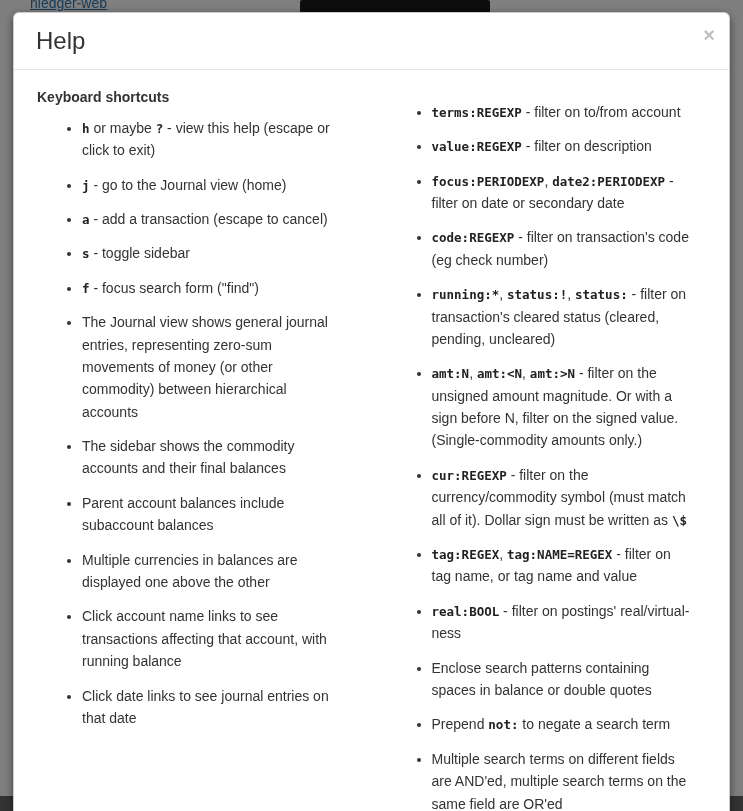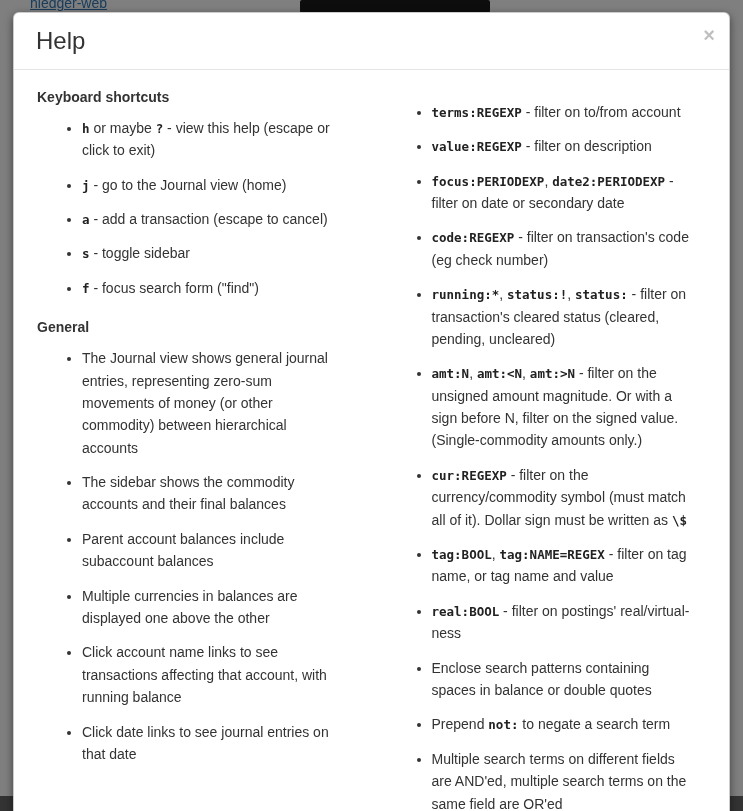--- a/index.html
+++ b/index.html
@@ -101,40 +101,39 @@
   <div class="modal-body">
     <div class="help-col">
         <div class="section-heading">Keyboard shortcuts</div>
         <ul class="help-list">
           <li><code>h</code> or maybe <code>?</code> - view this help (escape or click to exit)</li>
           <li><code>j</code> - go to the Journal view (home)</li>
           <li><code>a</code> - add a transaction (escape to cancel)</li>
           <li><code>s</code> - toggle sidebar</li>
           <li><code>f</code> - focus search form ("find")</li>
         </ul>
-        <div class="section-heading">General</div>
         <ul class="help-list">
           <li>The Journal view shows general journal entries, representing zero-sum movements of money (or other commodity) between hierarchical accounts</li>
           <li>The sidebar shows the commodity accounts and their final balances</li>
           <li>Parent account balances include subaccount balances</li>
           <li>Multiple currencies in balances are displayed one above the other</li>
           <li>Click account name links to see transactions affecting that account, with running balance</li>
           <li>Click date links to see journal entries on that date</li>
         </ul>
       </div>
     <div class="help-col">
         <ul class="help-list">
           <li><code>terms:REGEXP</code> - filter on to/from account</li>
           <li><code>value:REGEXP</code> - filter on description</li>
           <li><code>focus:PERIODEXP</code>, <code>date2:PERIODEXP</code> - filter on date or secondary date</li>
           <li><code>code:REGEXP</code> - filter on transaction's code (eg check number)</li>
           <li><code>running:*</code>, <code>status:!</code>, <code>status:</code> - filter on transaction's cleared status (cleared, pending, uncleared)</li>
           <li><code>amt:N</code>, <code>amt:&lt;N</code>, <code>amt:&gt;N</code> - filter on the unsigned amount magnitude. Or with a sign before N, filter on the signed value. (Single-commodity amounts only.)</li>
           <li><code>cur:REGEXP</code> - filter on the currency/commodity symbol (must match all of it). Dollar sign must be written as <code>\$</code></li>
-          <li><code>tag:BOOL</code>, <code>tag:NAME=REGEX</code> - filter on tag name, or tag name and value</li>
+          <li><code>tag:REGEX</code>, <code>tag:NAME=REGEX</code> - filter on tag name, or tag name and value</li>
           <li><code>real:BOOL</code> - filter on postings' real/virtual-ness</li>
           <li>Enclose search patterns containing spaces in balance or double quotes</li>
           <li>Prepend <code>not:</code> to negate a search term</li>
           <li>Multiple search terms on different fields are AND'ed, multiple search terms on the same field are OR'ed</li>
           <li>These cancel terms also work with command-line hledger</li>
         </ul>
       </div>
   </div>
 </div>
 

